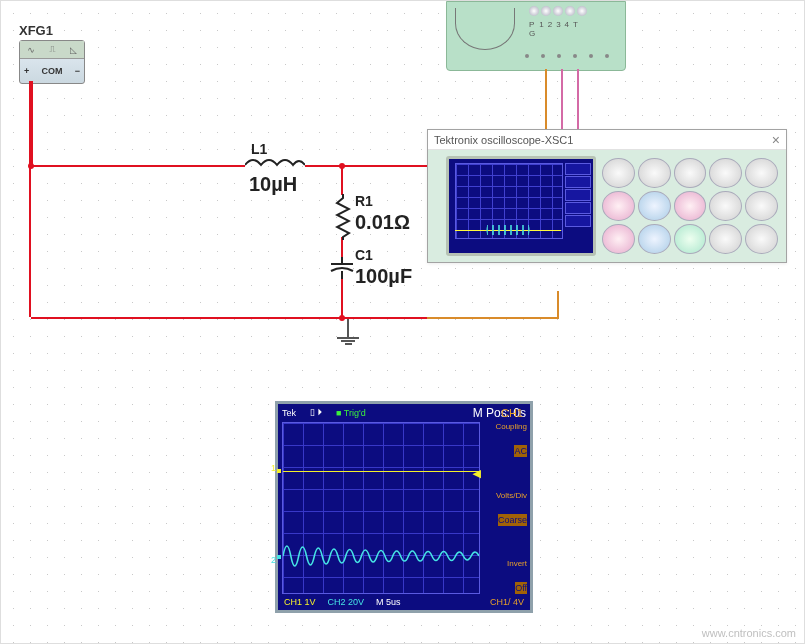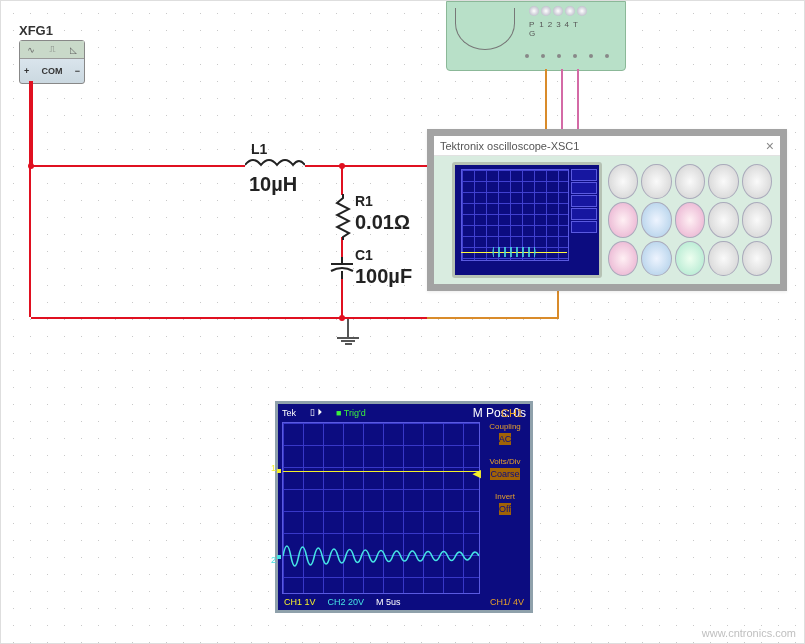--- a/index.html
+++ b/index.html
@@ -11,21 +11,21 @@
   .xfg-box { width: 66px; height: 44px; border: 1px solid #888; border-radius: 3px; background: linear-gradient(#e4eef6,#cbd8e0); display:flex; flex-direction:column; }
   .xfg-wave { height: 18px; background: #c9d9c9; border-bottom: 1px solid #999; display:flex; justify-content:space-around; align-items:center; font-size:9px; color:#666;}
   .xfg-out { flex:1; display:flex; align-items:center; justify-content:space-between; padding:2px 4px; font-size:9px; font-weight:bold; color:#333;}
   .inst-top { position: absolute; left: 445px; top: 0; width: 180px; height: 70px; background: #b8e0c8; border: 1px solid #8bb898; border-radius: 0 0 4px 4px; }
   .inst-top-shape { position:absolute; left:8px; top:6px; width:60px; height:42px; border:1px solid #777; border-radius:0 0 34px 34px/0 0 30px 30px; border-top:none; }
   .inst-top-knobs { position:absolute; left:82px; top:4px; display:flex; gap:2px;}
   .inst-top-knob { width:10px; height:10px; border-radius:50%; background:radial-gradient(#fff,#aab);}
   .inst-top-labels { position:absolute; left:82px; top:18px; font-size:8px; color:#555; display:flex; gap:4px;}
   .inst-top-plugs { position:absolute; left:78px; top:52px; display:flex; gap:12px;}
   .plug { width:4px; height:4px; border-radius:50%; background:#888;}
-  .scope-window { position: absolute; left: 426px; top: 128px; width: 360px; height: 162px; border: 7px solid #a3a3a3; background: #fff; box-shadow: 0 1px 3px rgba(0,0,0,0.08); }
+  .scope-window { position: absolute; left: 426px; top: 128px; width: 360px; height: 134px; border: 1px solid #a3a3a3; background: #fff; box-shadow: 0 1px 3px rgba(0,0,0,0.08); }
   .scope-title { height: 20px; padding: 3px 6px; font-size: 11px; color: #555; border-bottom: 1px solid #e2e2e2; display:flex; justify-content:space-between; align-items:center;}
   .scope-close { color:#888; font-size:14px; line-height:1; }
   .scope-body { display:flex; height: calc(100% - 20px); background: #d9ece0; padding: 6px; gap: 4px; }
   .scope-screen { width: 150px; background: #0c0c80; border: 3px solid #b6c2b4; border-radius: 3px; position: relative; overflow: hidden; }
   .scope-grid { position:absolute; inset:4px 30px 14px 6px; border:1px solid #5a5ae0;
     background-image: linear-gradient(#4040d0 1px,transparent 1px), linear-gradient(90deg,#4040d0 1px,transparent 1px);
     background-size: 12px 11px; }
   .scope-wave1 { position:absolute; bottom:22px; left:6px; right:32px; height:1px; background:#fffa3c; }
   .scope-wave2 { position:absolute; bottom:18px; left:6px; right:32px; height:10px; }
   .scope-wave2::before { content:''; position:absolute; inset:0;
@@ -61,21 +61,21 @@
   .sb-trig { font-size:9px; color:#3cf03c;}
   .sb-mpos { font-size:12px; color:#fff; margin-left:auto;}
   .sb-right-title { position:absolute; right:7px; top:3px; font-size:11px; color:#e6a02a;}
   .sb-body { position:absolute; left:4px; top:18px; right:50px; bottom:16px; border:1px solid #5a5ae0;
        background-image: linear-gradient(#3838c8 1px,transparent 1px), linear-gradient(90deg,#3838c8 1px,transparent 1px);
        background-size: 20px 22px; }
   .sb-ch1-mark { position:absolute; left:-6px; top:46px; width:4px; height:4px; background:#f4f02a;}
   .sb-ch1-line { position:absolute; left:0; right:0; top:48px; height:1px; background:#f4f02a;}
   .sb-ch2-mark { position:absolute; left:-6px; bottom:34px; width:4px; height:4px; background:#46e4e4;}
   .sb-wave { position:absolute; left:0; right:0; bottom:14px; height:46px;}
-  .sb-side { position:absolute; right:3px; top:18px; bottom:16px; width:44px; display:flex; flex-direction:column; gap:2px; align-items:center;}
+  .sb-side { position:absolute; right:3px; top:18px; bottom:16px; width:44px; display:flex; flex-direction:column; gap:14px; align-items:flex-end;}
   .sb-side-lbl { font-size:8px; color:#e6a02a; text-align:center; }
   .sb-side-btn { font-size:9px; color:#0c0c80; background:#a16207; border:0; text-align:center; padding:1px 0; }
   .sb-foot { position:absolute; left:4px; right:4px; bottom:2px; height:13px; display:flex; align-items:center; gap:12px; padding:0 2px;}
   .sb-f1 { font-size:9px; color:#f4f02a;}
   .sb-f2 { font-size:9px; color:#46e4e4;}
   .sb-fm { font-size:9px; color:#fff;}
   .sb-fr { font-size:9px; color:#e6a02a; margin-left:auto;}
   .watermark { position:absolute; right:8px; bottom:4px; font-size:11px; color:#bfbfbf;}
 </style>
 </head>

